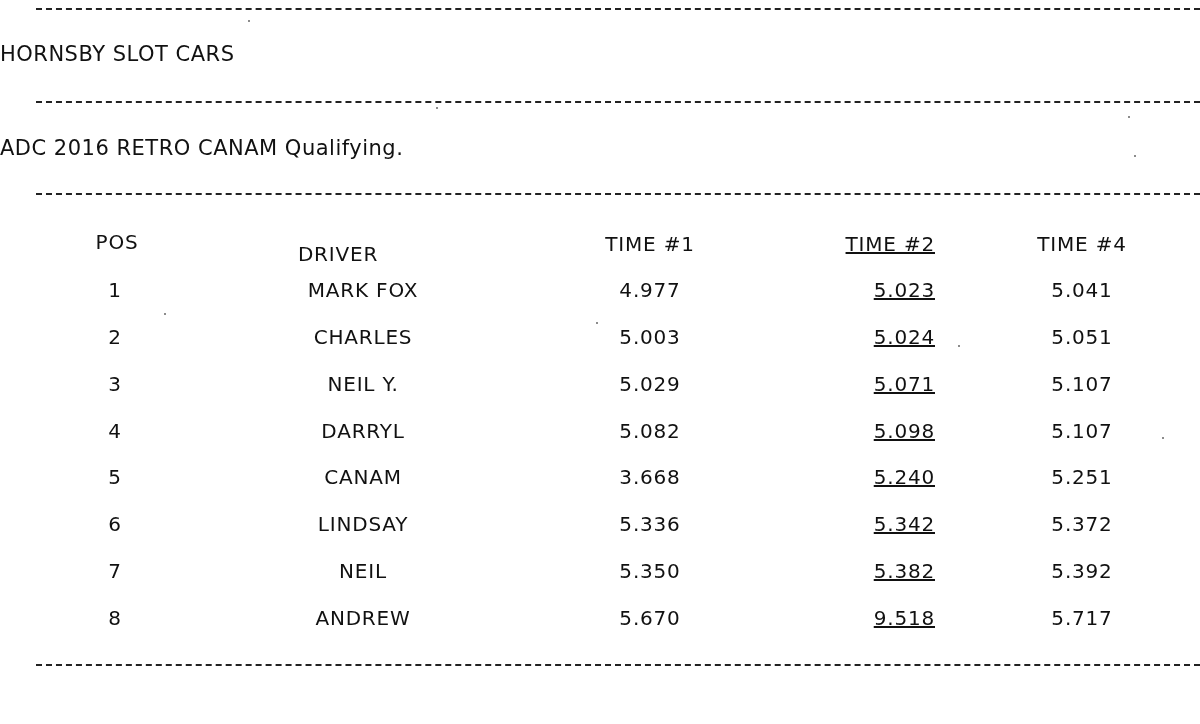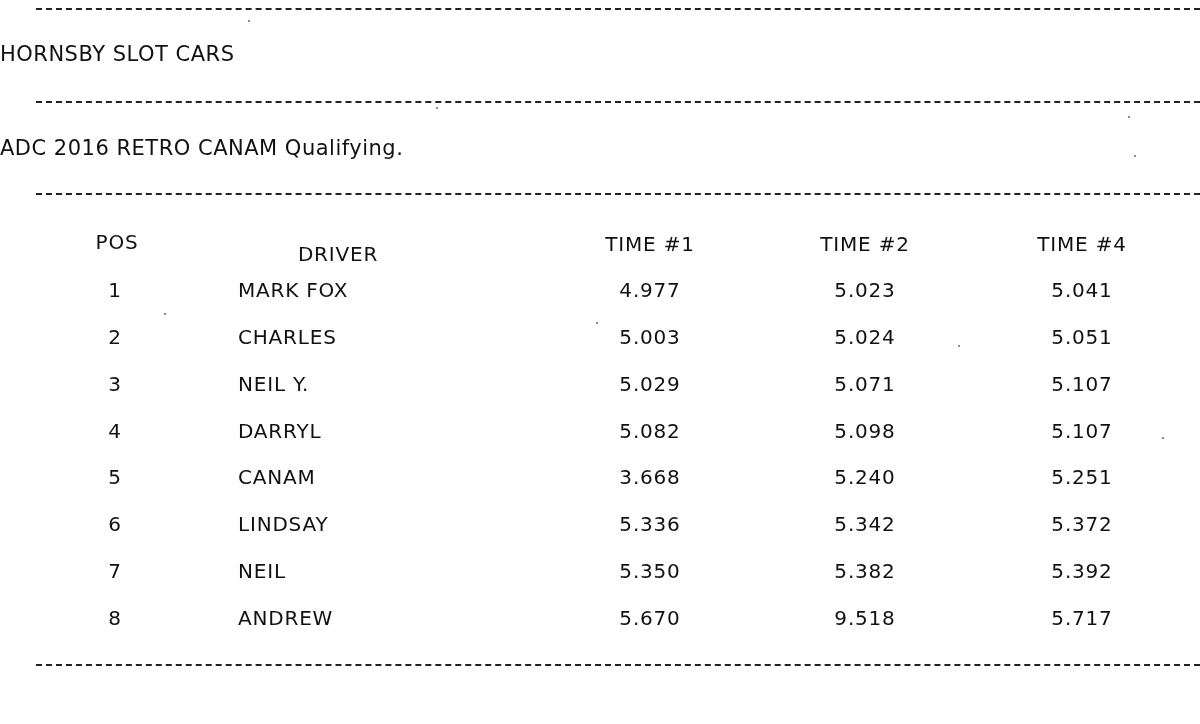--- a/index.html
+++ b/index.html
@@ -12,24 +12,24 @@
       border-top: 2px dashed #222;
     }
     .title {
       position: absolute; left: 0; width: 982px; text-align: left;
       font-size: 21px; letter-spacing: 0.5px;
     }
     .hdr, .cell {
       position: absolute; font-size: 20px; letter-spacing: 0.8px;
     }
     .c-pos { left: 90px; width: 50px; text-align: center; }
-    .c-driver { left: 238px; width: 250px; text-align: left; }
+    .c-driver { left: 238px; width: 250px; text-align: center; }
     .c-driver-h { left: 238px; width: 200px; text-align: center; }
     .c-t1 { left: 580px; width: 140px; text-align: center; }
-    .c-t2 { left: 795px; width: 140px; text-align: center; }
+    .c-t2 { left: 795px; width: 140px; text-align: right; text-decoration: underline; }
     .c-t3 { left: 1012px; width: 140px; text-align: center; }
     .speck { position: absolute; width: 2px; height: 2px; background: #666; border-radius: 1px; }
   </style>
 </head>
 <body>
 
 <div>
   <div class="rule" style="top:8px"></div>
   <div class="title" style="top:42px">HORNSBY SLOT CARS</div>
   <div class="rule" style="top:101px"></div>

